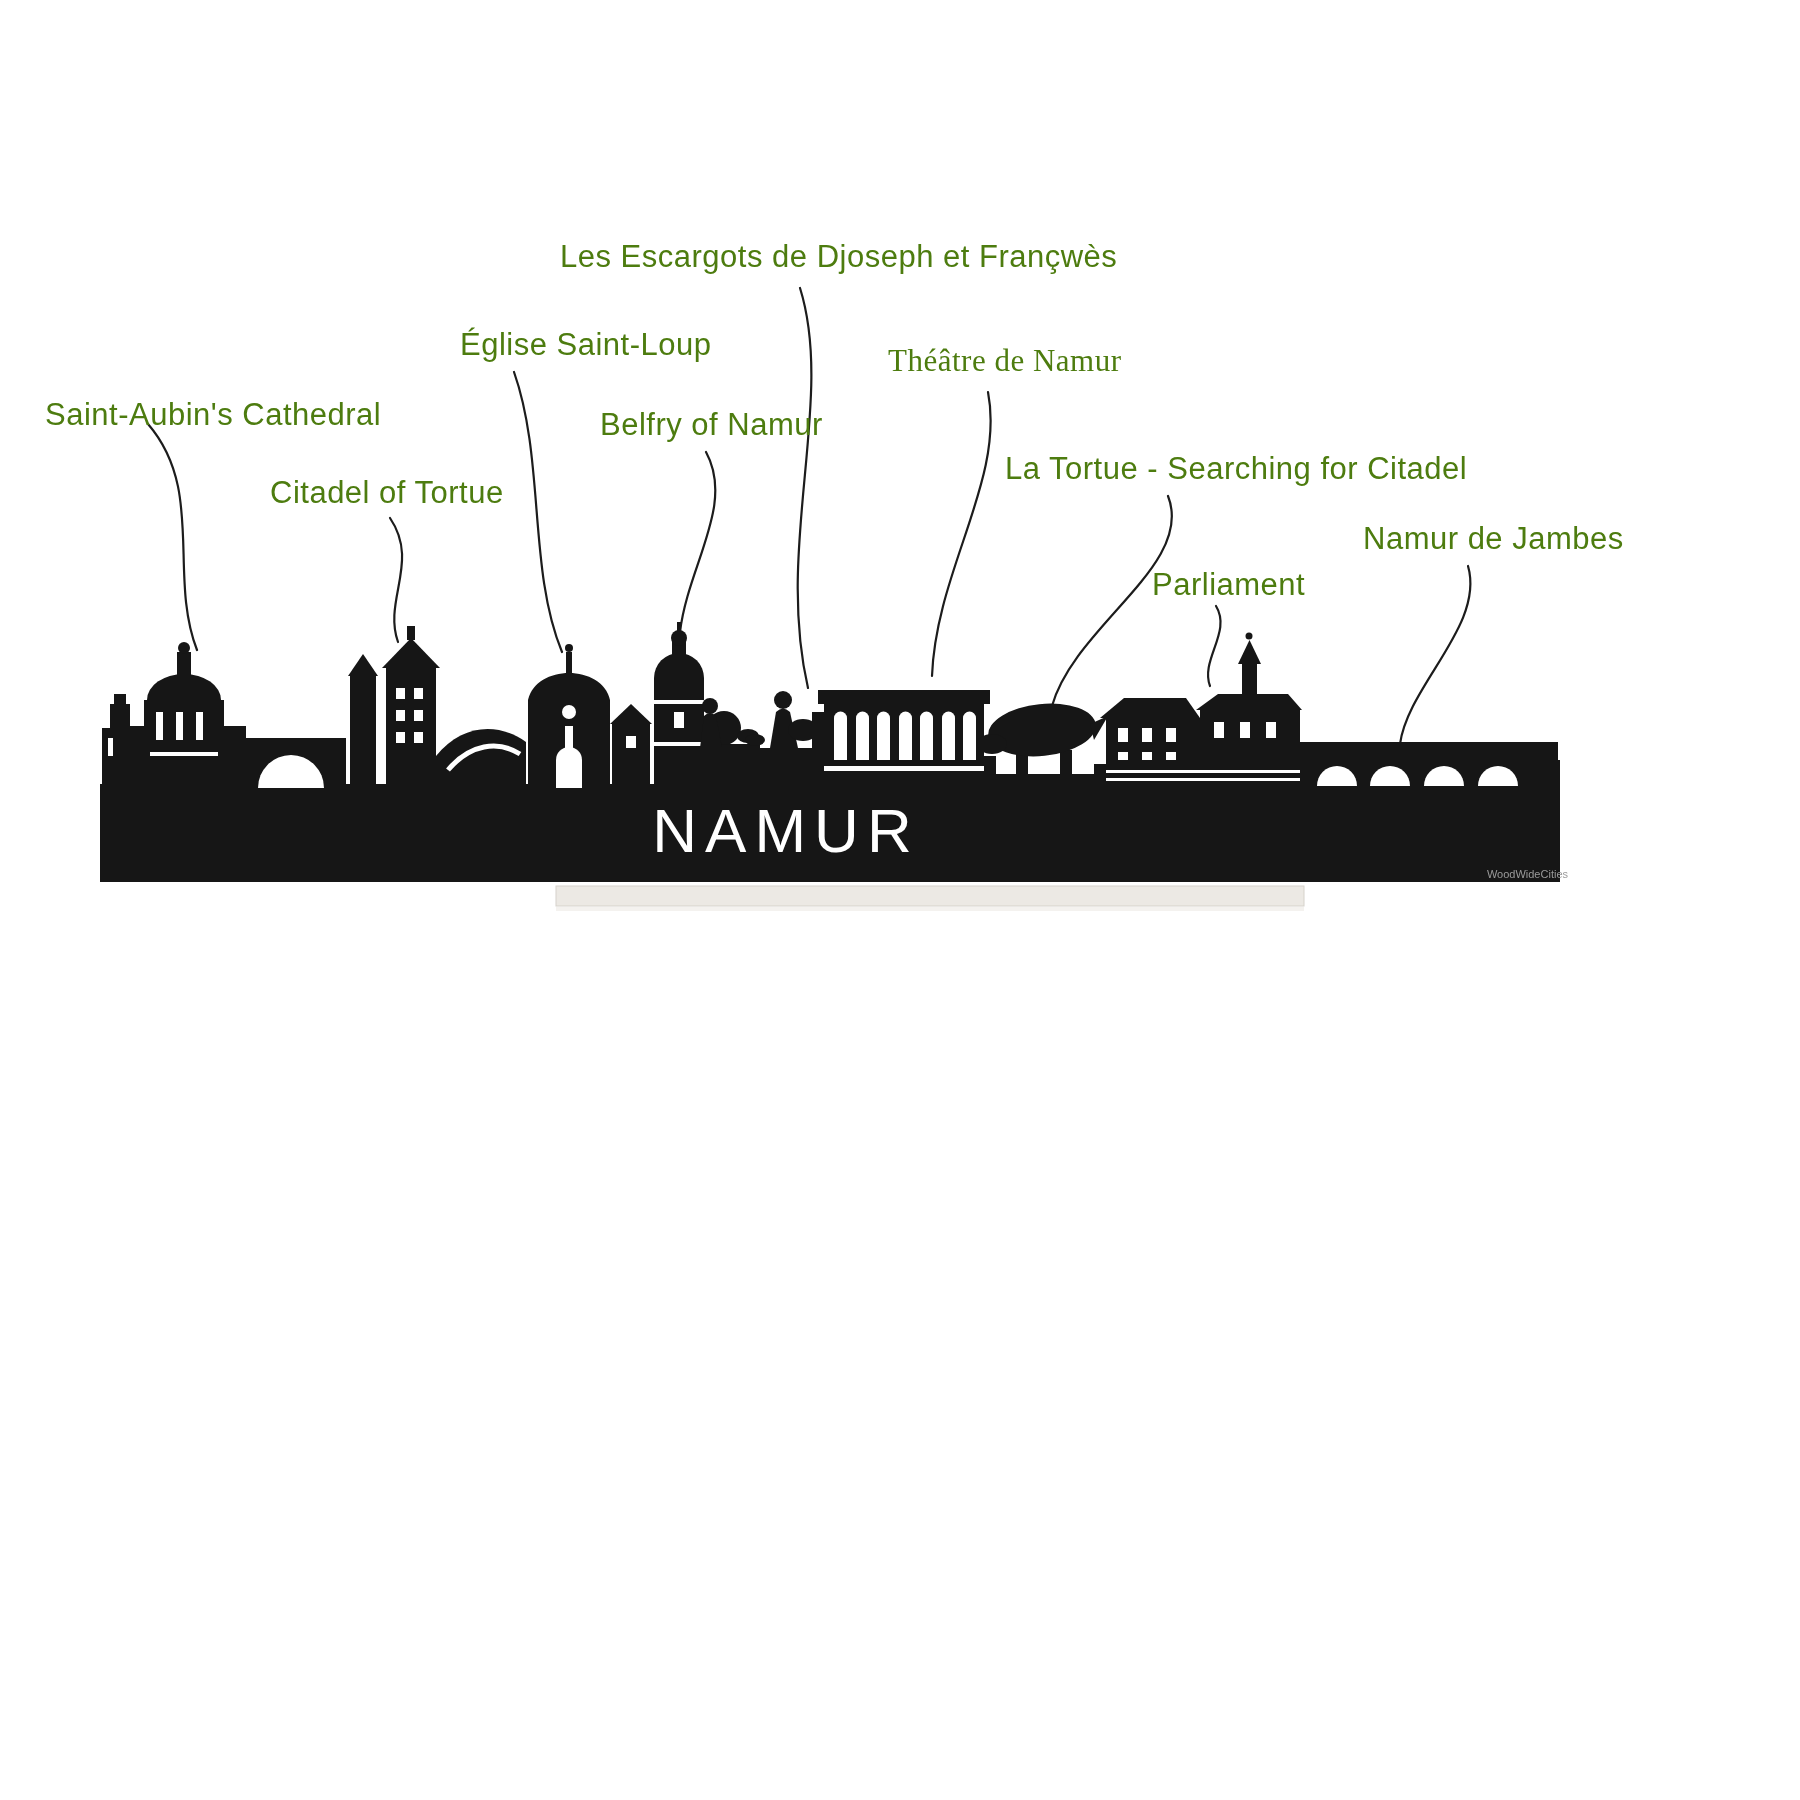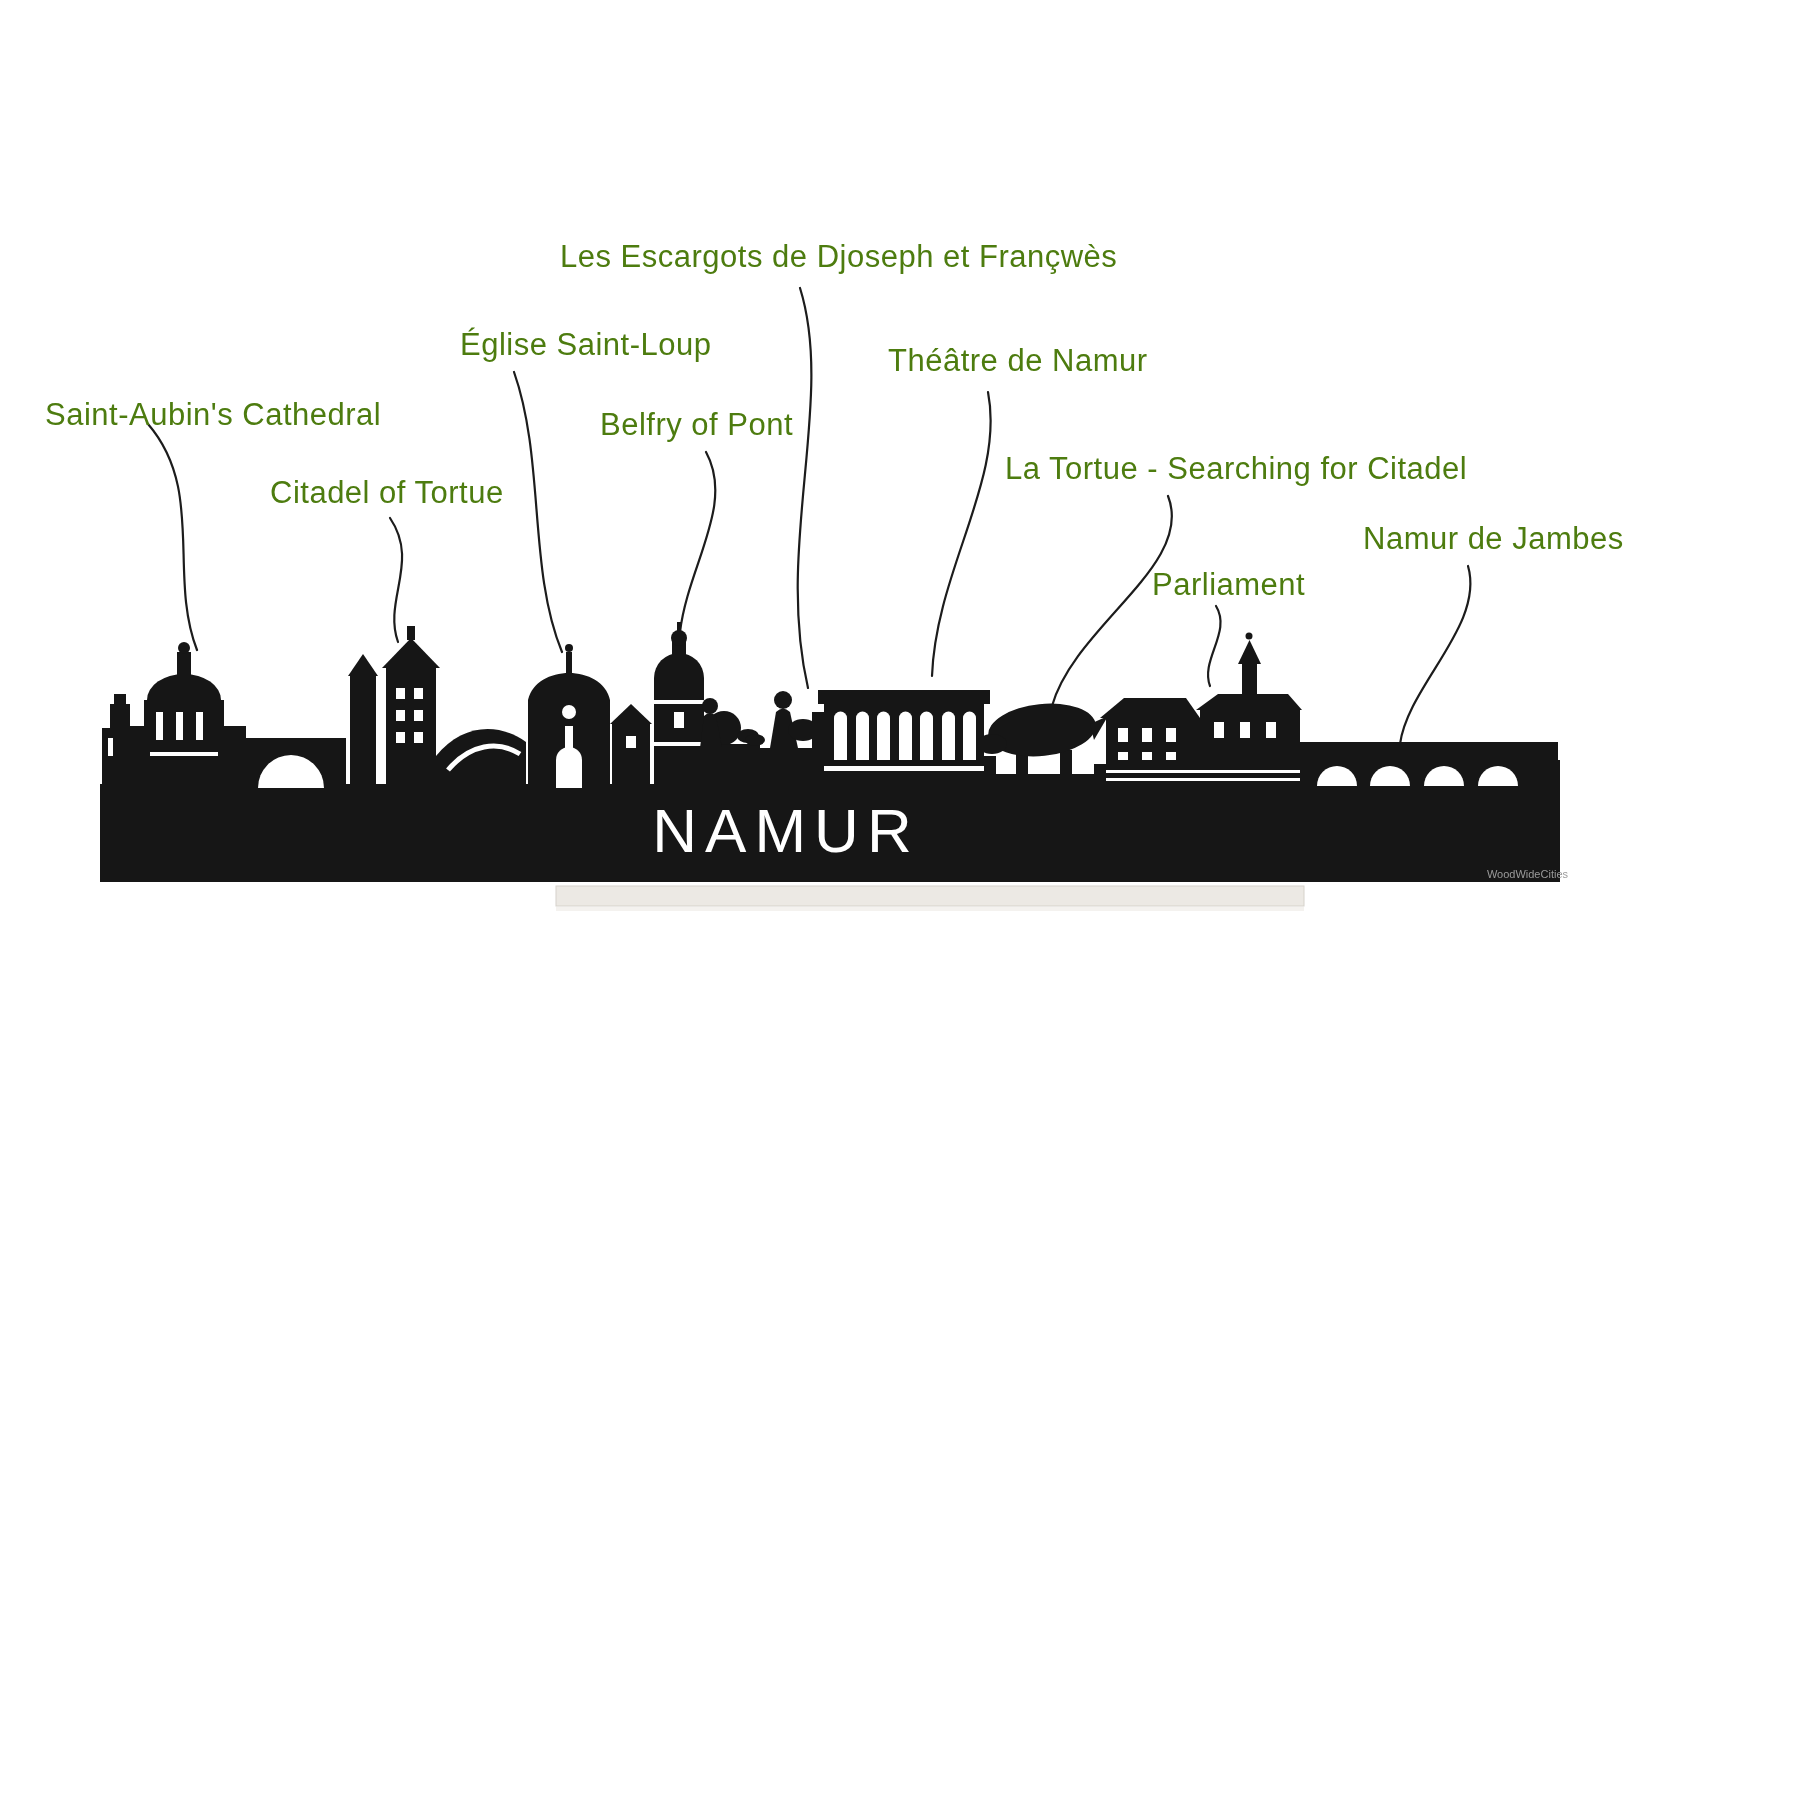--- a/index.html
+++ b/index.html
@@ -3,21 +3,21 @@
 <meta charset="utf-8">
 <style>
   html,body{margin:0;padding:0;background:#ffffff;}
   .canvas{position:relative;width:1800px;height:1800px;background:#ffffff;overflow:hidden;
           font-family:"Liberation Sans",sans-serif;}
   .scene{position:absolute;left:0;top:0;width:1800px;height:1800px;}
   .label{position:absolute;font-size:31px;line-height:1.2;color:#4d7c0f;white-space:nowrap;
          letter-spacing:0.5px;}
   .label-escargots{left:560px;top:238px;}
   .label-eglise{left:418px;top:326px;margin-left:42px;}
-  .label-theatre{left:888px;top:342px;}
+  .label-theatre{left:888px;top:342px;font-family:Liberation Serif, serif;}
   .label-cathedral{left:6px;top:396px;margin-left:39px;}
   .label-belfry{left:600px;top:406px;}
   .label-tortue{left:1005px;top:450px;}
   .label-citadel{left:270px;top:474px;}
   .label-parliament{left:1152px;top:566px;}
   .label-pont{left:1363px;top:520px;}
 </style>
 </head>
 <body>
 
@@ -189,19 +189,19 @@
     <rect x="556" y="886" width="748" height="20" stroke="#d6d2cb" stroke-width="1" fill="#ece9e4"></rect>
     <rect x="556" y="907" width="748" height="4" fill="#f4f2ef"></rect>
 
     <text x="1568" y="878" text-anchor="end" font-family="Liberation Sans, sans-serif" font-size="11" fill="#9a9a9a">WoodWideCities</text>
   </svg>
 
   <div class="label label-escargots">Les Escargots de Djoseph et Françwès</div>
   <div class="label label-eglise">Église Saint-Loup</div>
   <div class="label label-theatre">Théâtre de Namur</div>
   <div class="label label-cathedral">Saint-Aubin's Cathedral</div>
-  <div class="label label-belfry">Belfry of Pont</div>
+  <div class="label label-belfry">Belfry of Namur</div>
   <div class="label label-tortue">La Tortue - Searching for Citadel</div>
   <div class="label label-citadel">Citadel of Tortue</div>
   <div class="label label-parliament">Parliament</div>
   <div class="label label-pont">Namur de Jambes</div>
 
 </div>
 
 </body></html>

